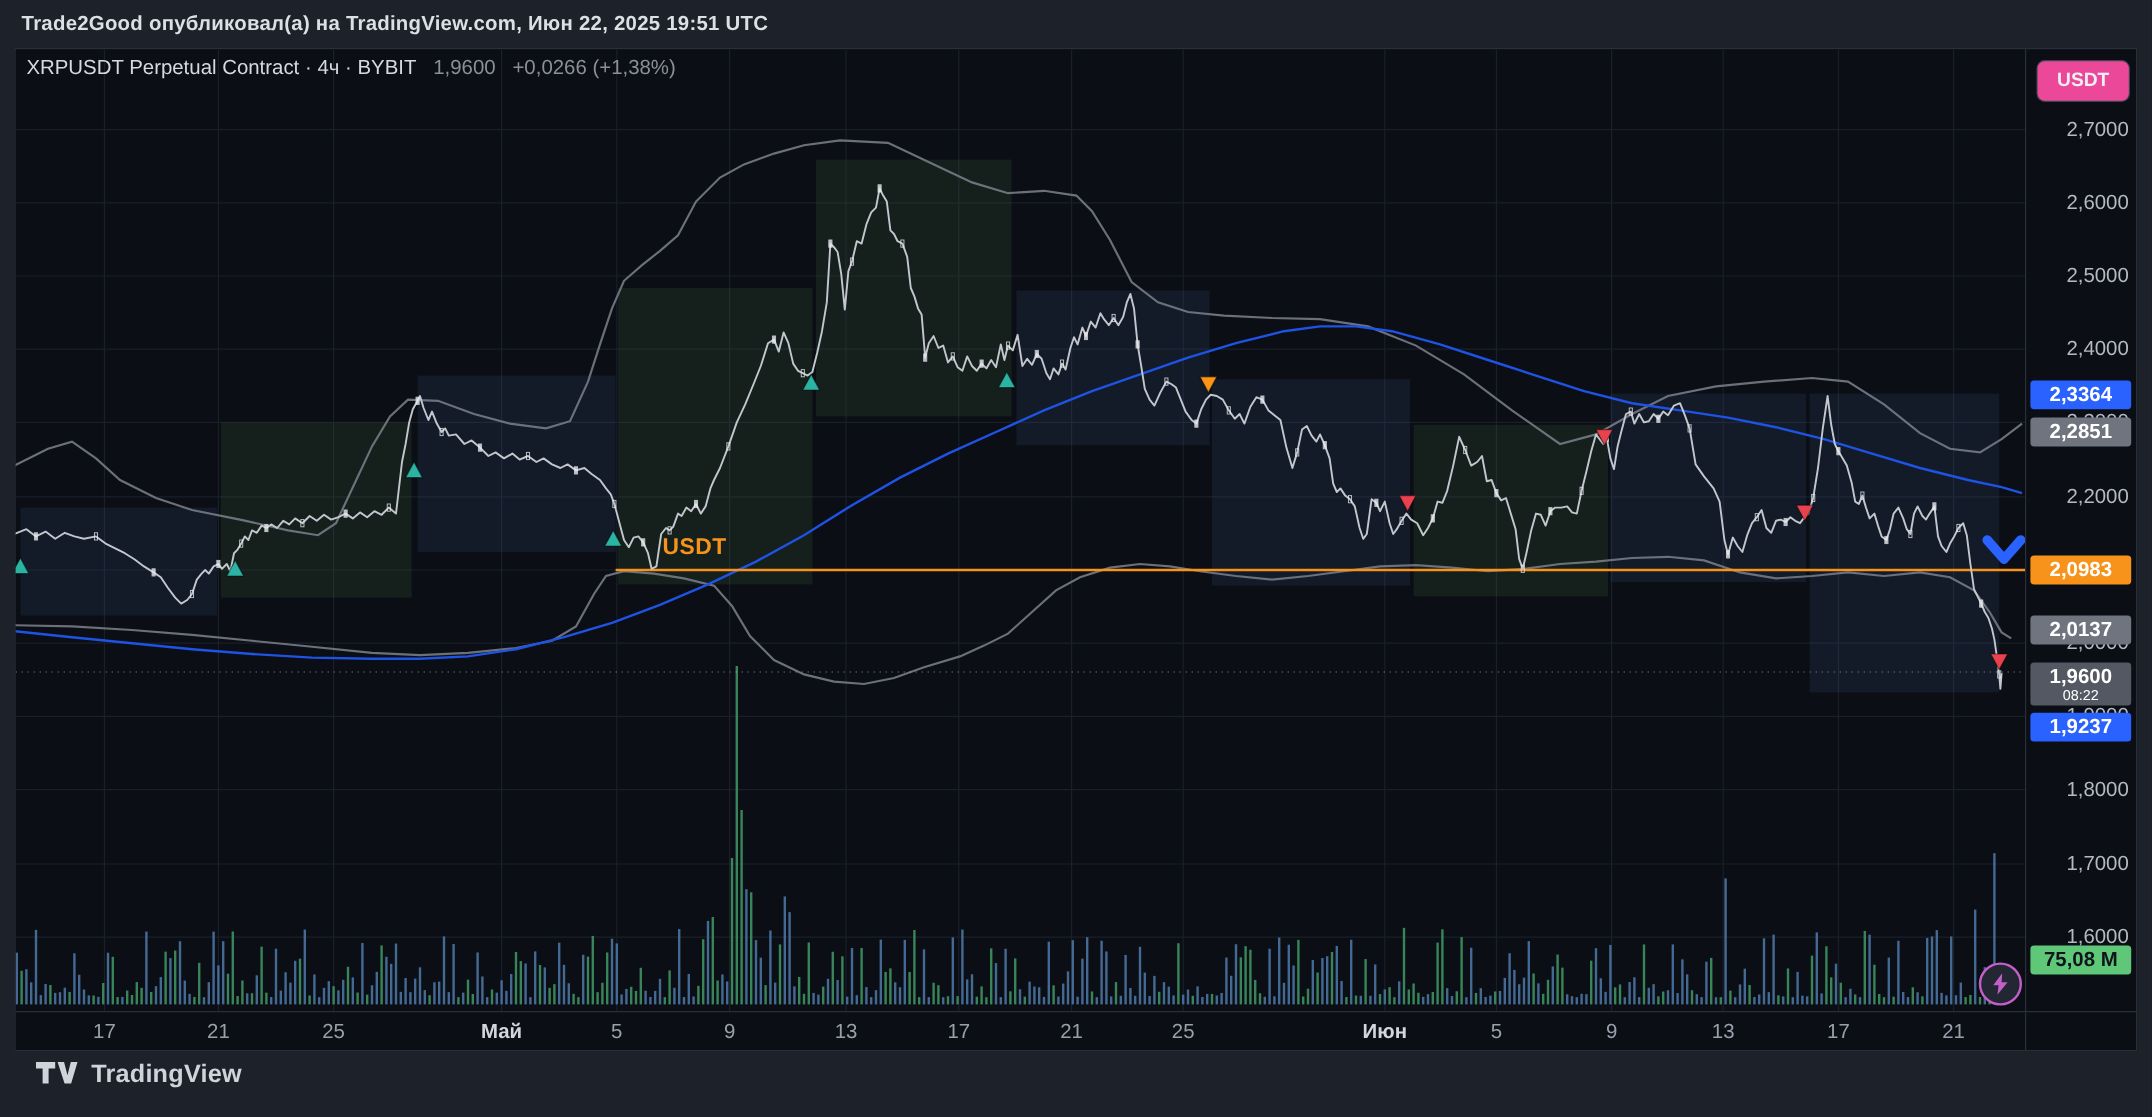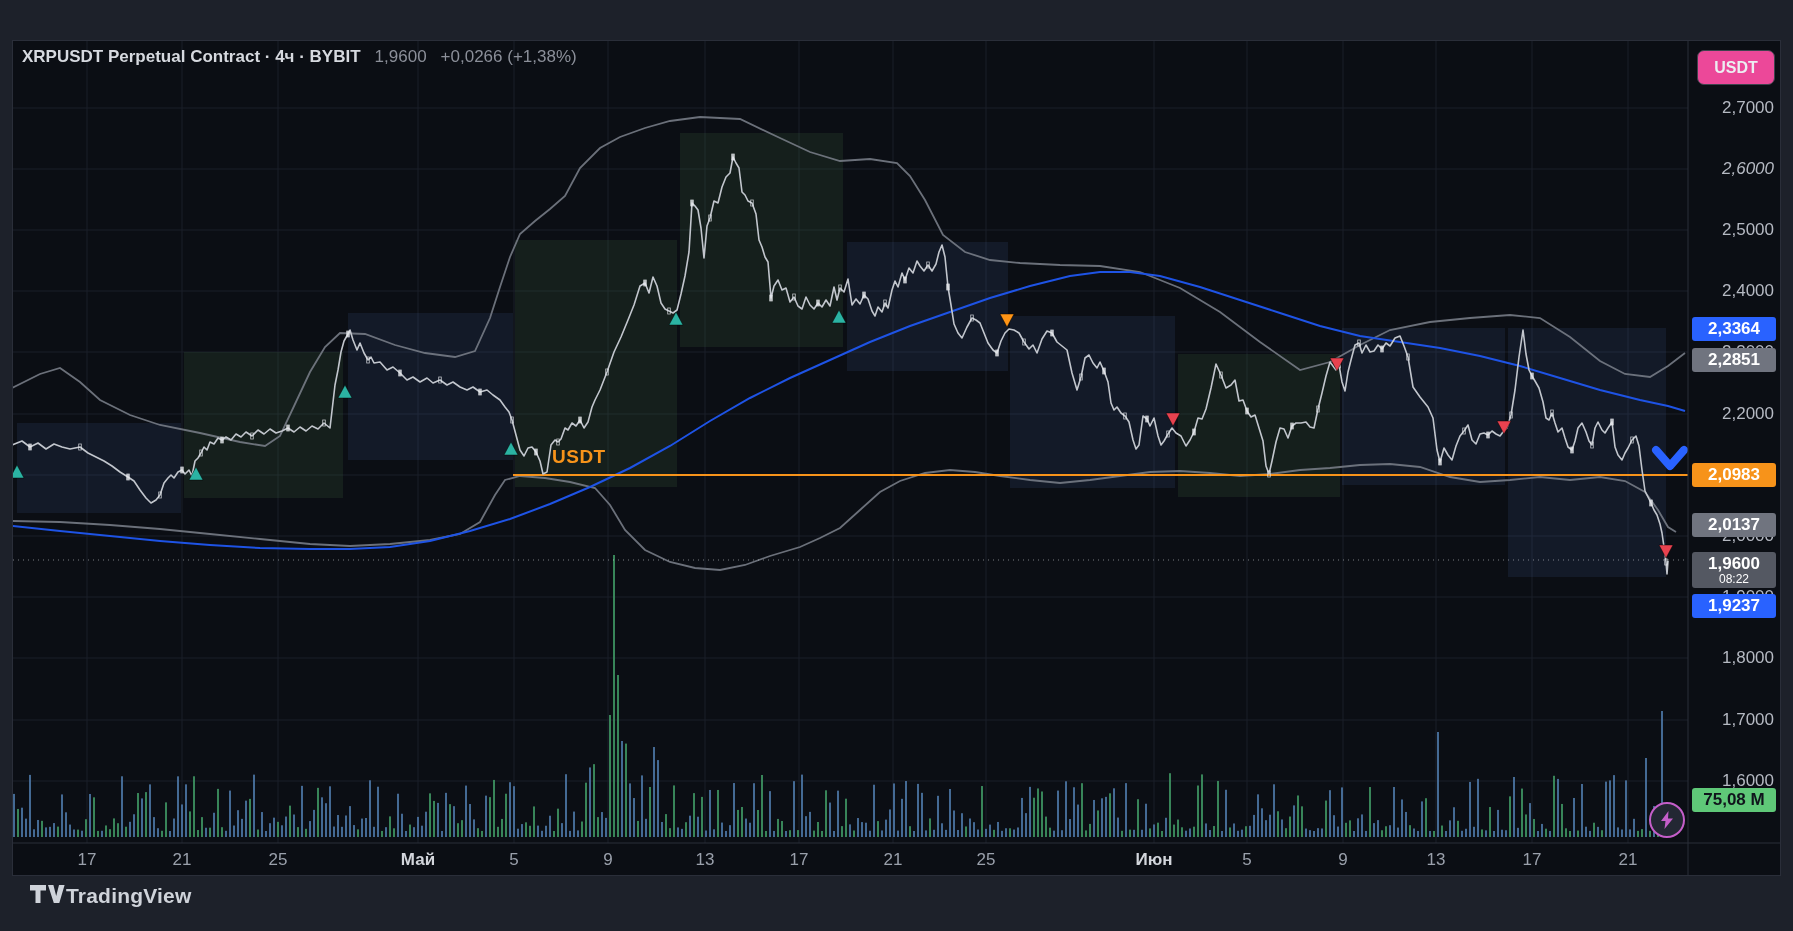--- a/index.html
+++ b/index.html
@@ -6,21 +6,21 @@
     font-family:"Liberation Sans","DejaVu Sans",sans-serif;-webkit-font-smoothing:antialiased;}
   #stage{position:relative;width:1793px;height:931px;background:#1d212a;}
   
   #pubbar{position:absolute;left:0;top:0;width:100%;height:40px;display:flex;align-items:center;}
   #pubbar .txt{margin-left:18px;font-size:17px;font-weight:700;color:#dcdfe4;letter-spacing:.2px;}
   
   #chartbox{position:absolute;left:12px;top:40px;width:1769px;height:836px;background:#0b0e14;
     border:1px solid #2a2e39;box-sizing:border-box;}
   
   #legend{position:absolute;left:22px;top:47px;display:flex;align-items:center;gap:14px;z-index:30;}
-  #legend .sym{font-size:17px;font-weight:700;color:#d6d9df;}
+  #legend .sym{font-size:17px;font-weight:400;color:#d6d9df;}
   #legend .val{font-size:17px;font-weight:500;color:#8b8f99;}
   
   #usdtbtn{position:absolute;left:1697px;top:50px;width:76px;height:33px;border:1.5px solid #3f434e;
     border-radius:7px;display:flex;align-items:center;justify-content:center;color:#eceef2;
     font-size:16px;font-weight:700;background:#ec4899;z-index:40;cursor:pointer;}
   svg#plot{position:absolute;left:0;top:0;z-index:10;}
   
   .plabel{position:absolute;left:1700px;transform:translateY(-50%);font-size:17px;color:#b5b9c2;z-index:12;margin-left:22px;}
   
   .tlabel{position:absolute;top:844px;height:33px;line-height:31px;transform:translateX(-50%);
@@ -30,28 +30,31 @@
   .badge{position:absolute;left:1692px;width:84px;transform:translateY(-50%);border-radius:3px;
     text-align:center;font-size:17px;font-weight:700;padding:2px 0;z-index:20;}
   .badge .sub{font-size:12px;font-weight:400;margin-top:-2px;}
   
   #weeklbl{position:absolute;left:552px;top:446px;font-size:19px;font-weight:800;color:#f7931a;
     letter-spacing:.5px;z-index:25;}
   
   #boltbtn{position:absolute;left:1649px;top:802px;width:32px;height:32px;border-radius:50%;
     border:2.5px solid #c45ec9;background:#232733;display:flex;align-items:center;justify-content:center;z-index:35;cursor:pointer;}
   
-  #footer{position:absolute;left:30px;top:884px;display:flex;align-items:center;z-index:30;}
+  #footer{position:absolute;left:30px;top:884px;display:flex;align-items:center;gap:10px;z-index:30;}
   #footer .lname{font-size:21px;font-weight:700;color:#cfd3da;letter-spacing:.2px;}
 </style>
 </head>
 <body>
 
 <div id="stage">
 
+  <div id="pubbar">
+    <span class="txt">Trade2Good опубликовал(а) на TradingView.com, Июн 22, 2025 19:51 UTC</span>
+  </div>
 
   <div id="chartbox"></div>
 
   <div id="legend">
     <span class="sym">XRPUSDT Perpetual Contract · 4ч · BYBIT</span>
     <span class="val">1,9600</span>
     <span class="val">
       <span>+0,0266</span>&nbsp;<span>(+1,38%)</span>
     </span>
   </div>
@@ -603,21 +606,21 @@
         <path d="M1656,450 L1670,466 L1684,450" fill="none" stroke="#2962ff" stroke-width="8" stroke-linecap="round" stroke-linejoin="round"></path>
       </g>
       <line x1="1688" y1="41" x2="1688" y2="875" stroke="#2a2e39" stroke-width="1"></line>
       <line x1="13" y1="843" x2="1780" y2="843" stroke="#2a2e39" stroke-width="1"></line>
     </svg>
 
   <div id="weeklbl">USDT</div>
 
   <div id="pricelabels">
       <div class="plabel" style="top: 108px;">2,7000</div>
-      <div class="plabel" style="top: 169px; font-style: italic;">2,6000</div>
+      <div class="plabel" style="top: 169px;">2,6000</div>
       <div class="plabel" style="top: 230px; text-align: right;">2,5000</div>
       <div class="plabel" style="top: 291px;">2,4000</div>
       <div class="plabel" style="top: 352px;">2,3000</div>
       <div class="plabel" style="top: 414px;">2,2000</div>
       <div class="plabel" style="top: 475px;">2,1000</div>
       <div class="plabel" style="top: 536px;">2,0000</div>
       <div class="plabel" style="top: 597px;">1,9000</div>
       <div class="plabel" style="top: 658px;">1,8000</div>
       <div class="plabel" style="top: 720px; text-align: center;">1,7000</div>
       <div class="plabel" style="top: 781px;">1,6000</div>

